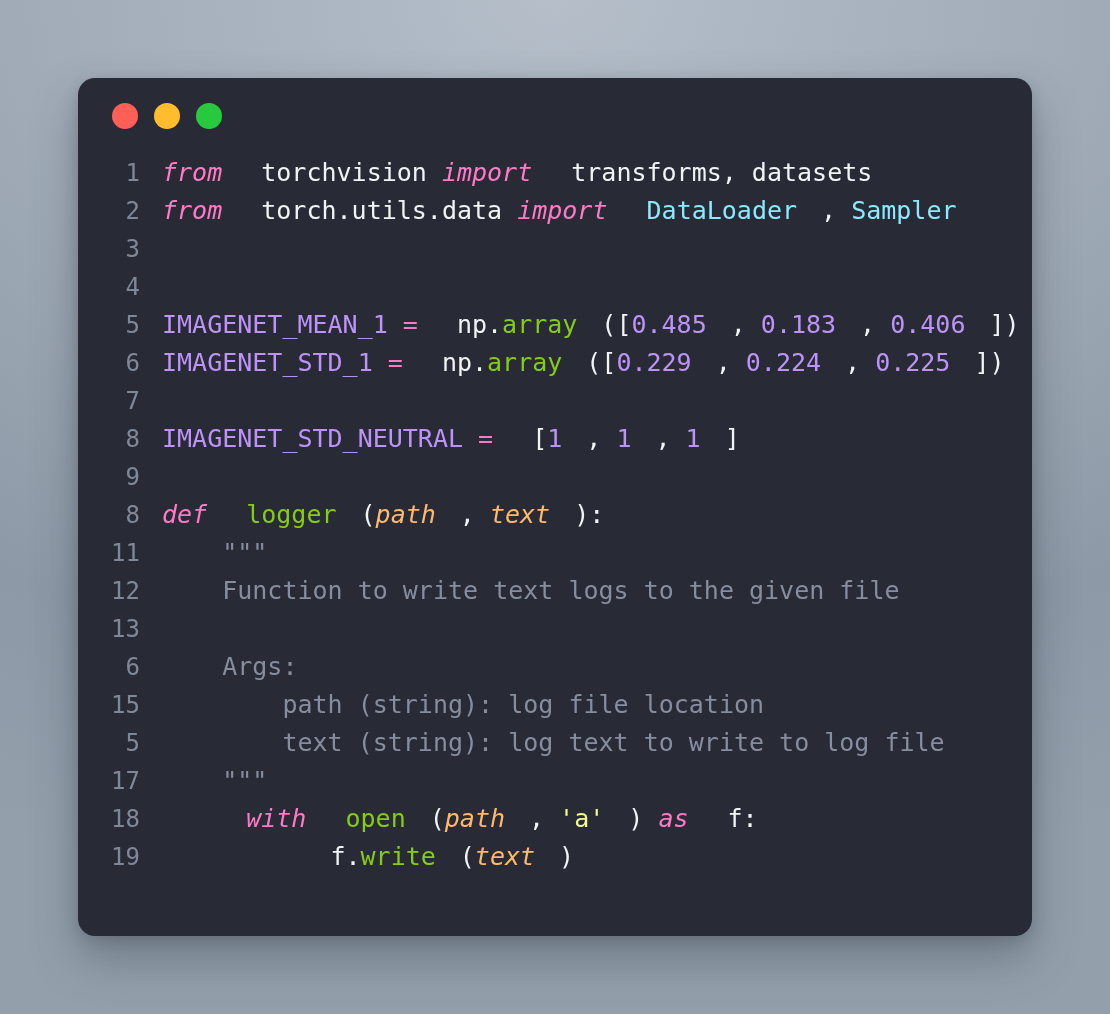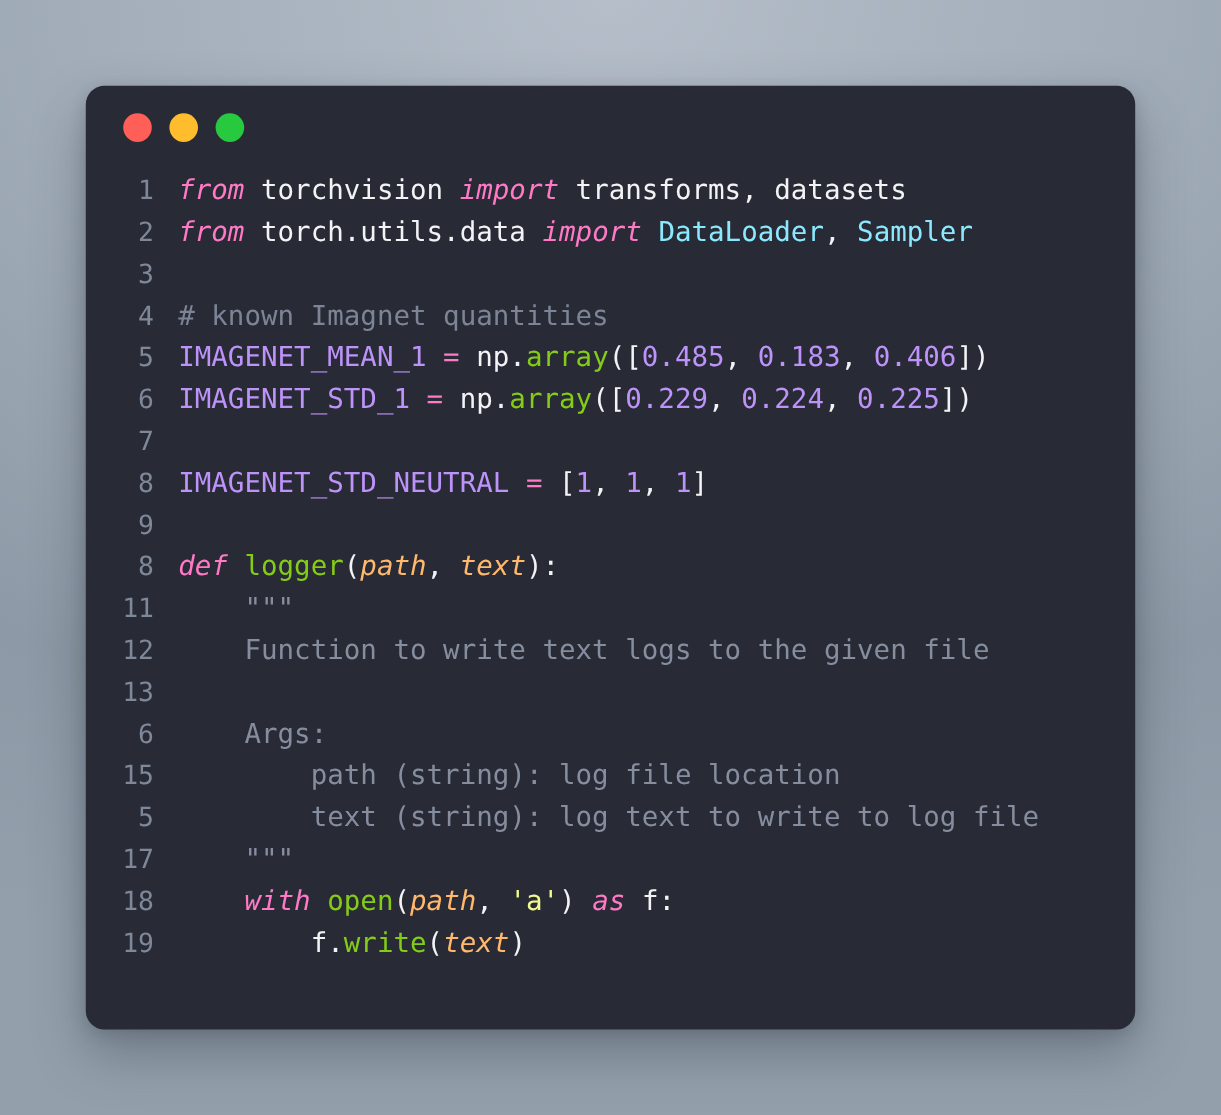--- a/index.html
+++ b/index.html
@@ -78,21 +78,21 @@
   }
   .kw      { color: #ff79c6; font-style: italic; }
   .fn      { color: #84cc16; }
   .cls     { color: #8be9fd; }
   .var     { color: #bd93f9; }
   .num     { color: #bd93f9; }
   .param   { color: #ffb86c; font-style: italic; }
   .str     { color: #f1fa8c; }
   .com     { color: #7c8496; }
   .doc     { color: #858d9e; }
-  .pl      { color: #f2f3f5; }
+  .pl      { color: #f2f3f5; margin-left: 24px; }
 </style>
 </head>
 <body>
 
 <div class="stage">
 
   <div class="code-window">
 
     <div class="titlebar">
       <span class="dot dot-close"></span>
@@ -112,21 +112,20 @@
         <span class="codetext"><span class="kw">from</span><span class="pl"> torch.utils.data </span><span class="kw">import</span><span class="pl"> </span><span class="cls">DataLoader</span><span class="pl">, </span><span class="cls">Sampler</span></span>
       </div>
 
       <div class="code-line">
         <span class="lineno">3</span>
         <span class="codetext"></span>
       </div>
 
       <div class="code-line">
         <span class="lineno">4</span>
-        <span class="codetext com"># known Imagnet quantities</span>
       </div>
 
       <div class="code-line">
         <span class="lineno">5</span>
         <span class="codetext"><span class="var">IMAGENET_MEAN_1</span><span class="kw"> = </span><span class="pl">np.</span><span class="fn">array</span><span class="pl">([</span><span class="num">0.485</span><span class="pl">, </span><span class="num">0.183</span><span class="pl">, </span><span class="num">0.406</span><span class="pl">])</span></span>
       </div>
 
       <div class="code-line">
         <span class="lineno">6</span>
         <span class="codetext"><span class="var">IMAGENET_STD_1</span><span class="kw"> = </span><span class="pl">np.</span><span class="fn">array</span><span class="pl">([</span><span class="num">0.229</span><span class="pl">, </span><span class="num">0.224</span><span class="pl">, </span><span class="num">0.225</span><span class="pl">])</span></span>

